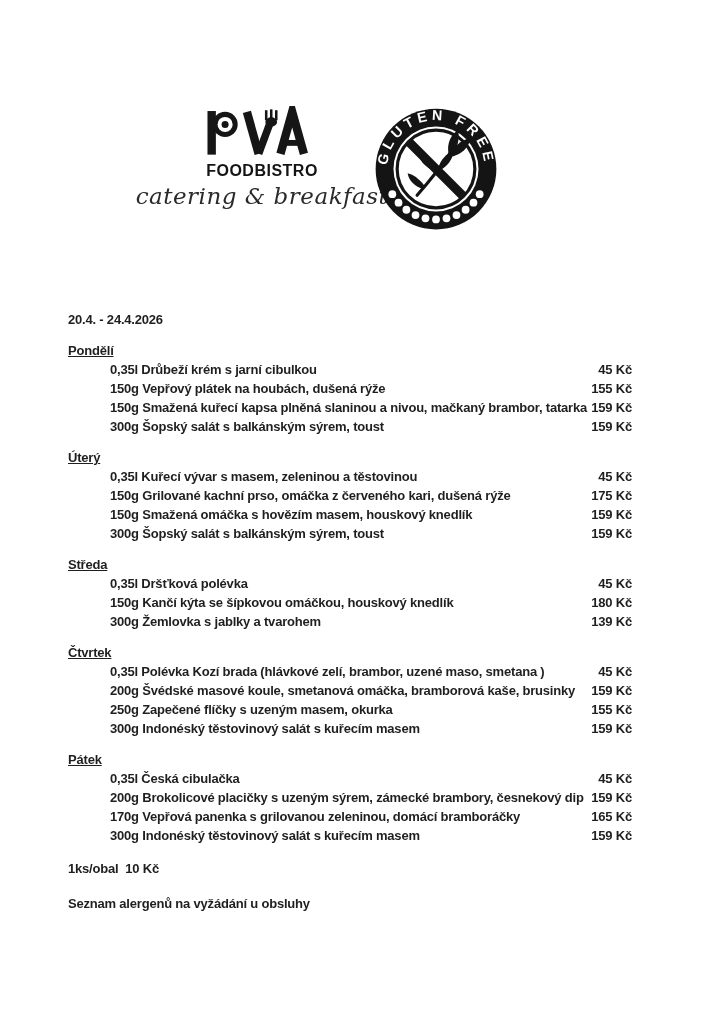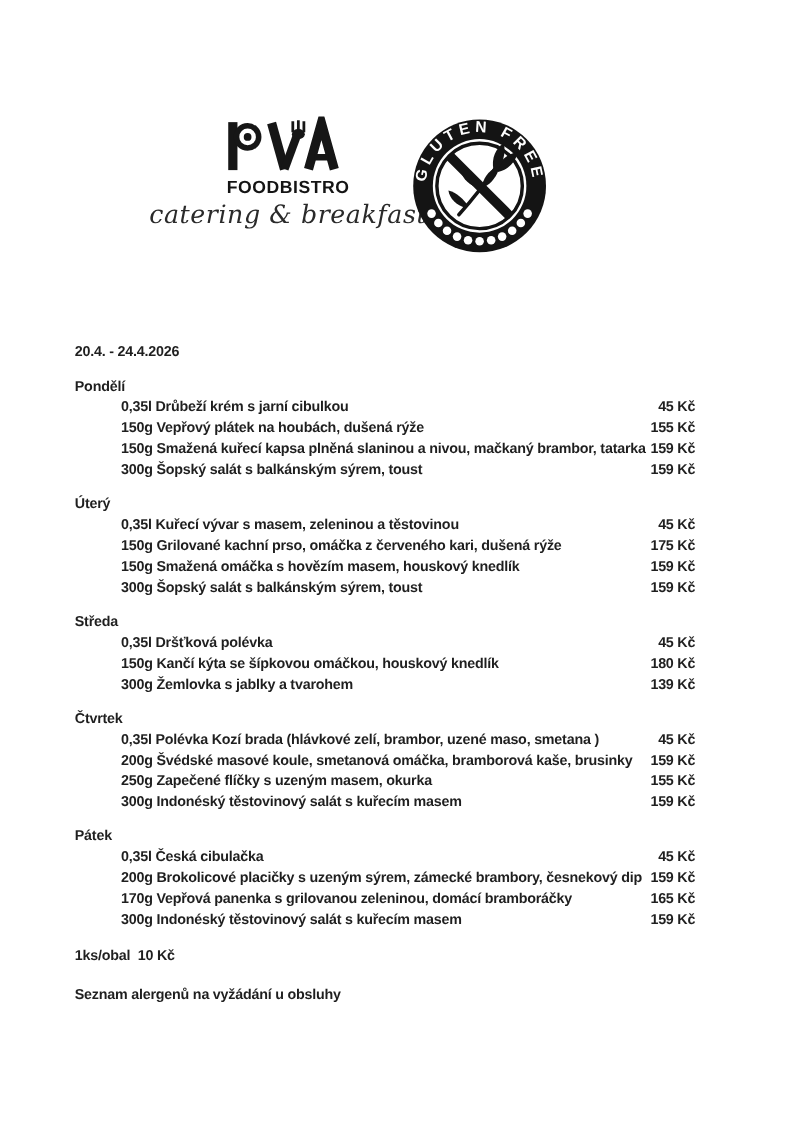--- a/index.html
+++ b/index.html
@@ -52,21 +52,21 @@
     line-height: 24px;
     letter-spacing: 0.5px;
     color: #2a2a2a;
     white-space: nowrap;
   }
   .gf-badge { width: 126px; height: 126px; display: block; }
 
   
   .date-range { margin: 78px 92px 0 68px; }
   .day { margin: 12px 92px 0 68px; }
-  .day-name { margin: 0; font-size: inherit; line-height: inherit; font-weight: inherit; }
+  .day-name { margin: 0; font-size: inherit; line-height: inherit; font-weight: inherit; text-decoration: underline; }
   .row { display: flex; align-items: flex-end; margin-left: 42px; }
   .item { flex: 1 1 auto; padding-right: 14px; white-space: nowrap; overflow: hidden; }
   .price { flex: 0 0 auto; min-width: 44px; text-align: right; white-space: nowrap; }
 
   .note { margin: 0 92px 0 68px; white-space: pre-wrap; }
   .note.packaging { margin-top: 14px; }
   .note.allergens { margin-top: 16px; }
 </style>
 </head>
 <body>

